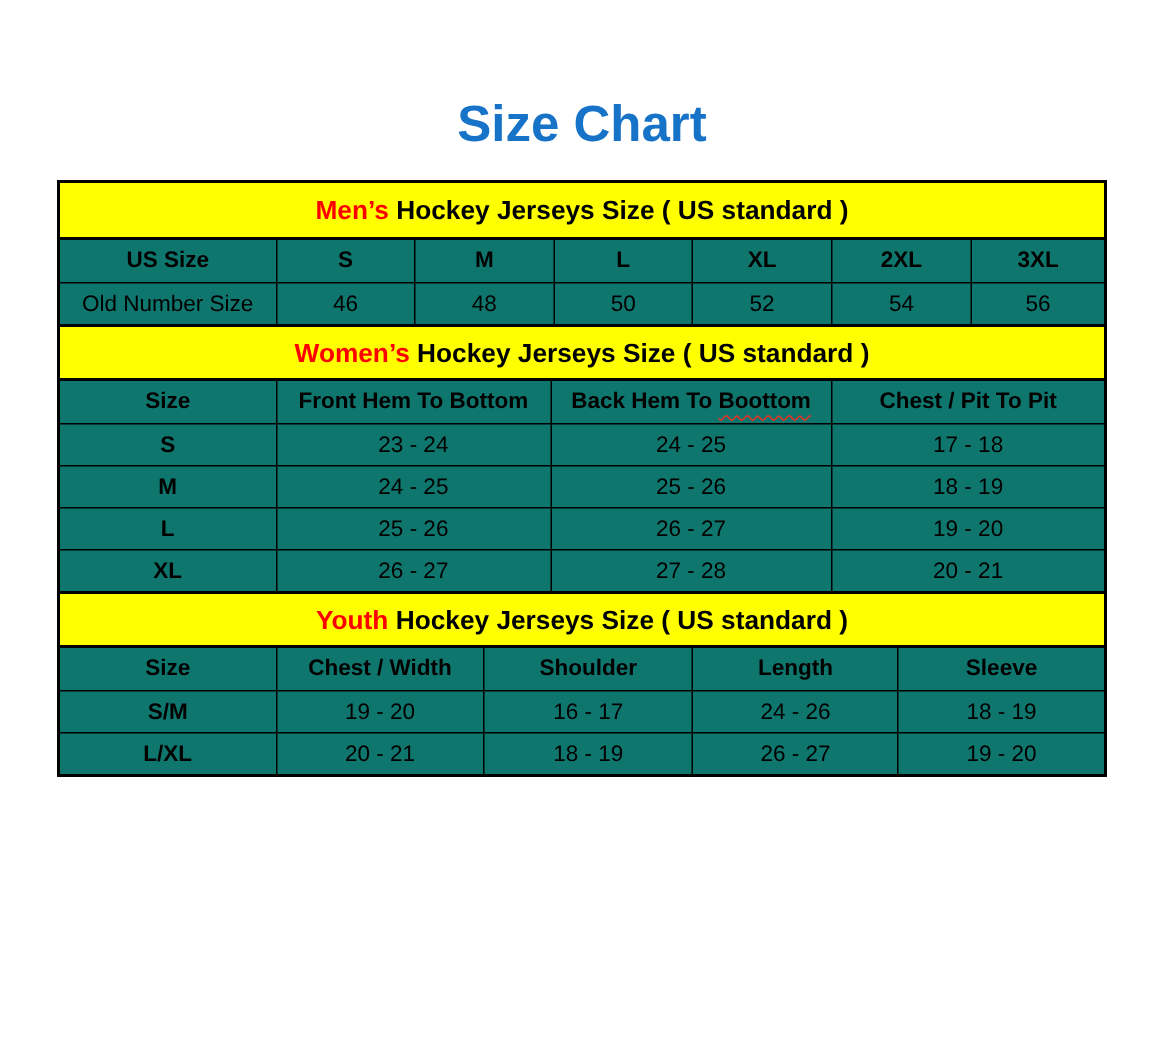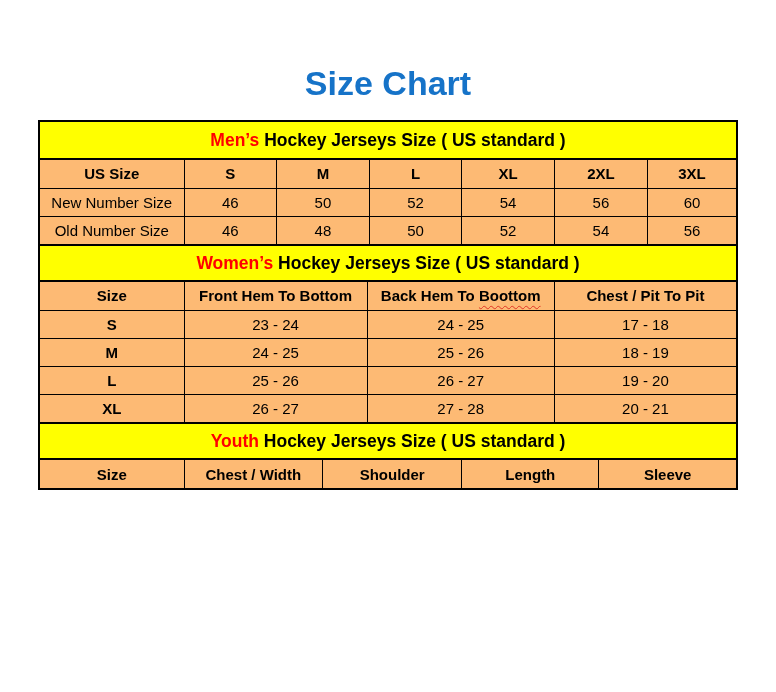--- a/index.html
+++ b/index.html
@@ -22,21 +22,21 @@
     font-weight: 700;
     color: #1673C8;
     letter-spacing: 0px;
   }
   .chart-wrap {
     position: absolute;
     left: 38px;
     top: 120px;
     width: 700px;
     border: 2px solid #000;
-    background: #fdba74;
+    background: #0f766e;
   }
   .band {
     background: #FFFF00;
     height: 38px;
     display: flex;
     align-items: center;
     justify-content: center;
     font-weight: 700;
     font-size: 17.5px;
     border-bottom: 2px solid #000;
@@ -97,29 +97,20 @@
           <tr>
             <th>US Size</th>
             <th>S</th>
             <th>M</th>
             <th>L</th>
             <th>XL</th>
             <th>2XL</th>
             <th>3XL</th>
           </tr>
           <tr>
-            <td>New Number Size</td>
-            <td>46</td>
-            <td>50</td>
-            <td>52</td>
-            <td>54</td>
-            <td>56</td>
-            <td>60</td>
-          </tr>
-          <tr>
             <td>Old Number Size</td>
             <td>46</td>
             <td>48</td>
             <td>50</td>
             <td>52</td>
             <td>54</td>
             <td>56</td>
           </tr>
         </tbody>
       </table>
@@ -176,17 +167,31 @@
           <col style="width:19.7%">
         </colgroup>
         <tbody>
           <tr>
             <th>Size</th>
             <th>Chest / Width</th>
             <th>Shoulder</th>
             <th>Length</th>
             <th>Sleeve</th>
           </tr>
+          <tr>
+            <td class="b">S/M</td>
+            <td>19 - 20</td>
+            <td>16 - 17</td>
+            <td>24 - 26</td>
+            <td>18 - 19</td>
+          </tr>
+          <tr>
+            <td class="b">L/XL</td>
+            <td>20 - 21</td>
+            <td>18 - 19</td>
+            <td>26 - 27</td>
+            <td>19 - 20</td>
+          </tr>
         </tbody>
       </table>
 
   </div>
 </div>
 
 </body></html>

